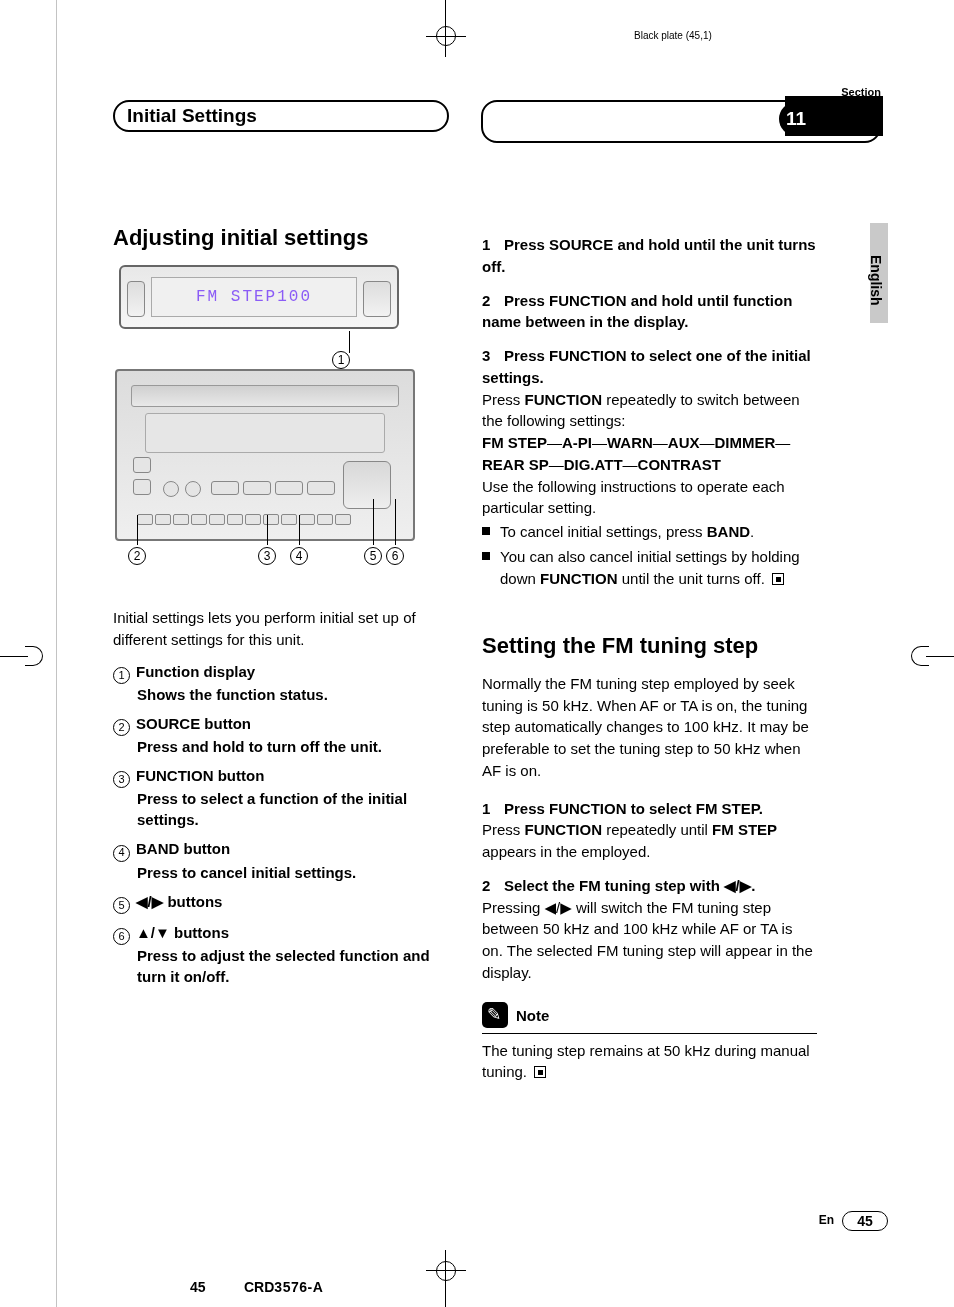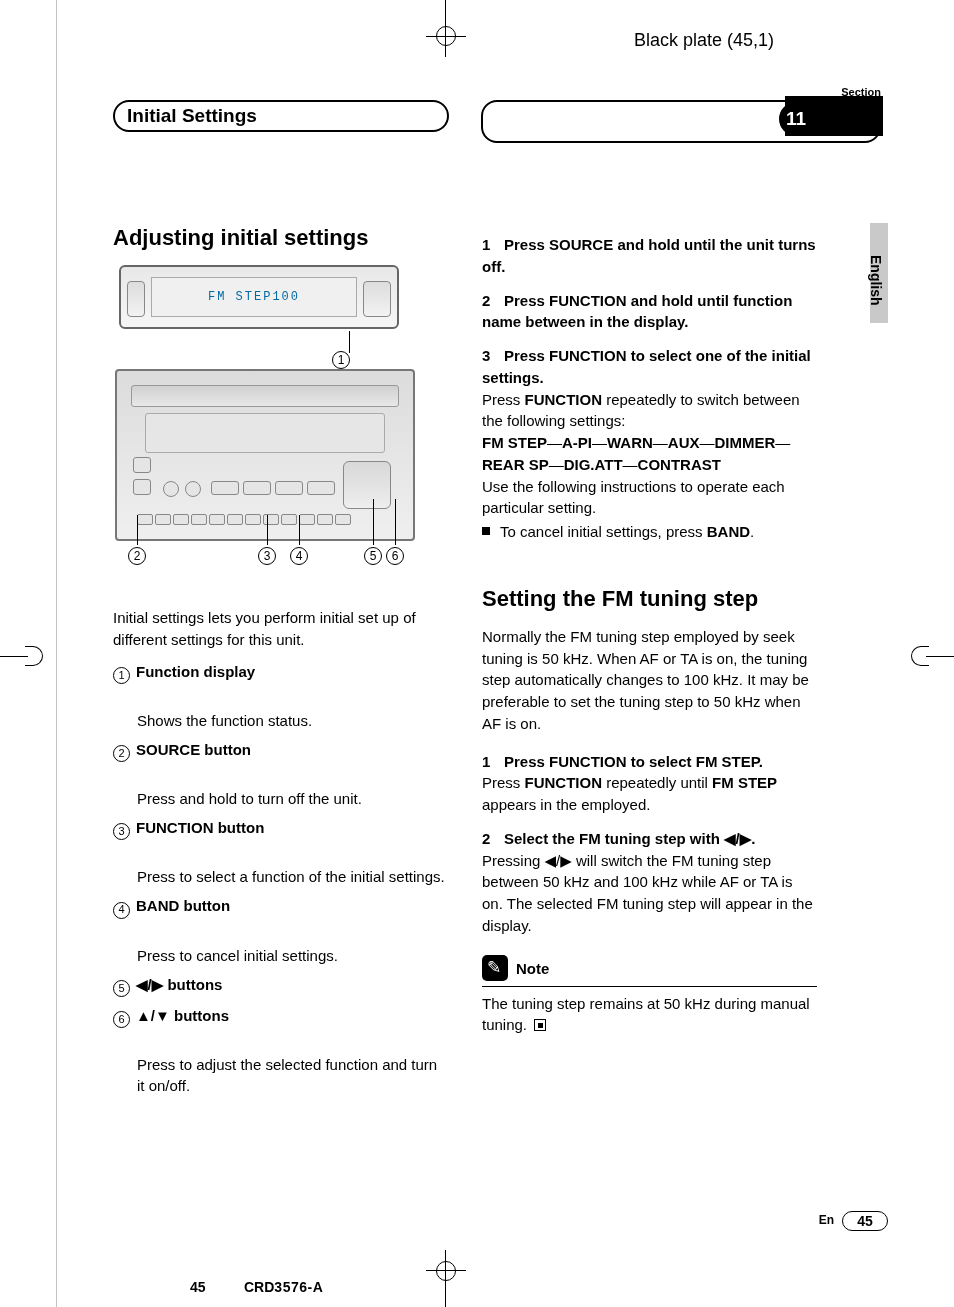--- a/index.html
+++ b/index.html
@@ -20,21 +20,21 @@
   .crop-bot-circle { position:absolute; left: 436px; bottom: 26px; width: 20px; height: 20px; border:1px solid #000; border-radius:50%; }
   .crop-bot-cross-h { position:absolute; left:426px; bottom:36px; width:40px; height:1px; background:#000;}
   .crop-bot-cross-v { position:absolute; left:445px; bottom:17px; width:1px; height:40px; background:#000;}
   .crop-left-h { position:absolute; left:0; top:656px; width:28px; height:1px; background:#000;}
   .crop-left-semi { position:absolute; left:25px; top:646px; width:18px; height:20px; border:1px solid #000; border-radius:0 12px 12px 0; border-left:none;}
   .crop-right-h { position:absolute; right:0; top:656px; width:28px; height:1px; background:#000;}
   .crop-right-semi { position:absolute; right:25px; top:646px; width:18px; height:20px; border:1px solid #000; border-radius:12px 0 0 12px; border-right:none;}
 
   .margin-line-left { position:absolute; left:56px; top:0; width:1px; height:100%; background:#888; opacity:0.5; }
 
-  .black-plate { position:absolute; left:634px; top:30px; font-size:18px; }
+  .black-plate { position:absolute; left:634px; top:30px; font-size:10px; }
 
   .section-bar { position:absolute; left:113px; top:94px; right:66px; height:44px; }
   .pill-left { position:absolute; left:0; top:6px; width:336px; height:32px; border:2px solid #000; border-radius:16px; background:#fff; display:flex; align-items:center; padding-left:12px; }
   .pill-left-title { font-weight:bold; font-size:19px; }
   .pill-right-wrap { position:absolute; left:368px; top:6px; width:400px; height:43px; }
   .pill-right { width:100%; height:100%; border:2px solid #000; border-radius:16px; background:#fff; }
   .section-label { position:absolute; right:0; top:-14px; font-size:11px; font-weight:bold; }
   .section-badge { position:absolute; right:-2px; top:-4px; width:98px; height:40px; background:#000; }
   .section-badge-circle { position:absolute; right:68px; top:2px; width:34px; height:34px; border-radius:50%; background:#000; color:#fff; display:flex; align-items:center; justify-content:center; font-weight:bold; font-size:19px; }
 
@@ -51,21 +51,21 @@
   .step-num { font-weight:bold; display:inline-block; width:22px;}
   .sub { font-size:15px; line-height:1.45; }
   .settings-chain { font-weight:bold; font-size:15px; line-height:1.45; }
   .em-dash { font-weight:normal; }
   .bullet-row { display:flex; font-size:15px; line-height:1.5; margin-top:2px;}
   .bullet-sq { width:8px; height:8px; background:#000; margin-top:6px; margin-right:10px; flex-shrink:0; }
   .end-mark { display:inline-block; width:12px; height:12px; border:1.5px solid #000; vertical-align:-1px; position:relative; margin-left:3px;}
   .end-mark::after { content:""; position:absolute; left:2.5px; top:2.5px; width:5px; height:5px; background:#000; }
 
   .display-illust { width:280px; height:64px; border:2px solid #666; border-radius:6px; background:linear-gradient(#e8e8e8,#f6f6f6); margin:6px 0 2px 6px; position:relative; }
-  .display-screen { position:absolute; left:30px; top:10px; right:40px; bottom:10px; background:#f0f0f0; border:1px solid #aaa; display:flex; align-items:center; justify-content:center; font-family:"Courier New",monospace; font-size:12px; letter-spacing:2px; color:#0369a1;text-align:center;}
+  .display-screen { position:absolute; left:30px; top:10px; right:40px; bottom:10px; background:#f0f0f0; border:1px solid #aaa; display:flex; align-items:center; justify-content:center; font-family:"Courier New",monospace; font-size:16px; letter-spacing:2px; color:#8b5cf6;text-align:center;}
   .disp-knob-l { position:absolute; left:6px; top:14px; width:18px; height:36px; border:1px solid #888; border-radius:4px; background:linear-gradient(#ddd,#f2f2f2);}
   .disp-knob-r { position:absolute; right:6px; top:14px; width:28px; height:36px; border:1px solid #888; border-radius:4px; background:linear-gradient(#ddd,#f2f2f2);}
   .callout-line { position:absolute; background:#000; }
   .callout-num { width:18px; height:18px; border:1.2px solid #000; border-radius:50%; display:inline-flex; align-items:center; justify-content:center; font-size:12px; background:#fff; }
   .callout-1-line { left:228px; top:64px; width:1px; height:22px; }
   .callout-1 { position:absolute; left:219px; top:86px; }
 
   .unit-illust { width:300px; height:172px; border:2px solid #777; border-radius:4px; background:linear-gradient(#dcdcdc,#efefef); margin:40px 0 0 2px; position:relative;}
   .unit-disc { position:absolute; left:14px; top:14px; right:14px; height:22px; border:1px solid #999; border-radius:3px; background:linear-gradient(#d0d0d0,#e8e8e8);}
   .unit-screen { position:absolute; left:28px; top:42px; right:28px; height:40px; border:1px solid #aaa; background:#e6e6e6; border-radius:3px;}
@@ -80,21 +80,21 @@
   .unit-callouts { position:absolute; left:0; top:176px; width:302px; height:40px;}
   .uc-line { position:absolute; width:1px; background:#000; }
   .uc-num { position:absolute; }
   
   .intro-text { margin-top:66px; font-size:15px; line-height:1.45; }
 
   .def-list { margin-top:10px; }
   .def-item { margin-bottom:8px; font-size:15px; line-height:1.4;}
   .def-head { font-weight:bold; }
   .def-num { display:inline-flex; width:17px; height:17px; border:1.2px solid #000; border-radius:50%; align-items:center; justify-content:center; font-size:11px; font-weight:normal; margin-right:6px; vertical-align:-2px;}
-  .def-body { margin-left:24px; font-weight:normal;margin-top:26px;}
+  .def-body { margin-left:24px; font-weight:bold;}
 
   .note-block { margin-top:18px; }
   .note-icon { display:inline-block; width:26px; height:26px; background:#000; border-radius:5px; position:relative; vertical-align:middle; margin-right:8px;}
   .note-icon::after { content:"✎"; color:#fff; position:absolute; left:5px; top:2px; font-size:17px;}
   .note-label { font-weight:bold; font-size:15px; vertical-align:middle;}
   .note-divider { border:none; border-top:1px solid #000; margin:5px 0 6px 0;}
   .footer-en { position:absolute; right:120px; bottom:80px; font-size:12px; font-weight:bold;}
   .footer-page-oval { position:absolute; right:66px; bottom:76px; width:46px; height:20px; border:1.5px solid #000; border-radius:10px; display:flex; align-items:center; justify-content:center; font-weight:bold; font-size:14px;}
   .footer-left-num { position:absolute; left:190px; bottom:12px; font-weight:bold; font-size:14px;}
   .footer-model { position:absolute; left:244px; bottom:12px; font-weight:bold; font-size:14px;}
@@ -220,20 +220,24 @@
   </div>
   <div class="step">
     <div class="step-head"><span class="step-num">3</span><span>Press FUNCTION to select one of the initial settings.</span></div>
     <div class="sub"><span>Press </span><b>FUNCTION</b><span> repeatedly to switch between the following settings:</span></div>
     <div class="settings-chain" id="settings-chain"><b>FM STEP</b><span class="em-dash">—</span><b>A-PI</b><span class="em-dash">—</span><b>WARN</b><span class="em-dash">—</span><b>AUX</b><span class="em-dash">—</span><b>DIMMER</b><span class="em-dash">—</span><b>REAR SP</b><span class="em-dash">—</span><b>DIG.ATT</b><span class="em-dash">—</span><b>CONTRAST</b></div>
     <div class="sub">Use the following instructions to operate each particular setting.</div>
     <div class="bullet-row">
         <div class="bullet-sq"></div>
         <div><span>To cancel initial settings, press </span><b>BAND</b><span>.</span></div>
       </div>
+    <div class="bullet-row">
+        <div class="bullet-sq"></div>
+        <div><span>You can also cancel initial settings by holding down </span><b>FUNCTION</b><span> until the unit turns off.</span> <span class="end-mark"></span></div>
+      </div>
   </div>
 
   <h2 class="heading" style="margin-top:42px;">Setting the FM tuning step</h2>
   <div class="body-text">Normally the FM tuning step employed by seek tuning is 50 kHz. When AF or TA is on, the tuning step automatically changes to 100 kHz. It may be preferable to set the tuning step to 50 kHz when AF is on.</div>
 
   <div class="step" style="margin-top:16px;">
     <div class="step-head"><span class="step-num">1</span><span>Press FUNCTION to select FM STEP.</span></div>
     <div class="sub"><span>Press </span><b>FUNCTION</b><span> repeatedly until </span><b>FM STEP</b><span> appears in the employed.</span></div>
   </div>
 

